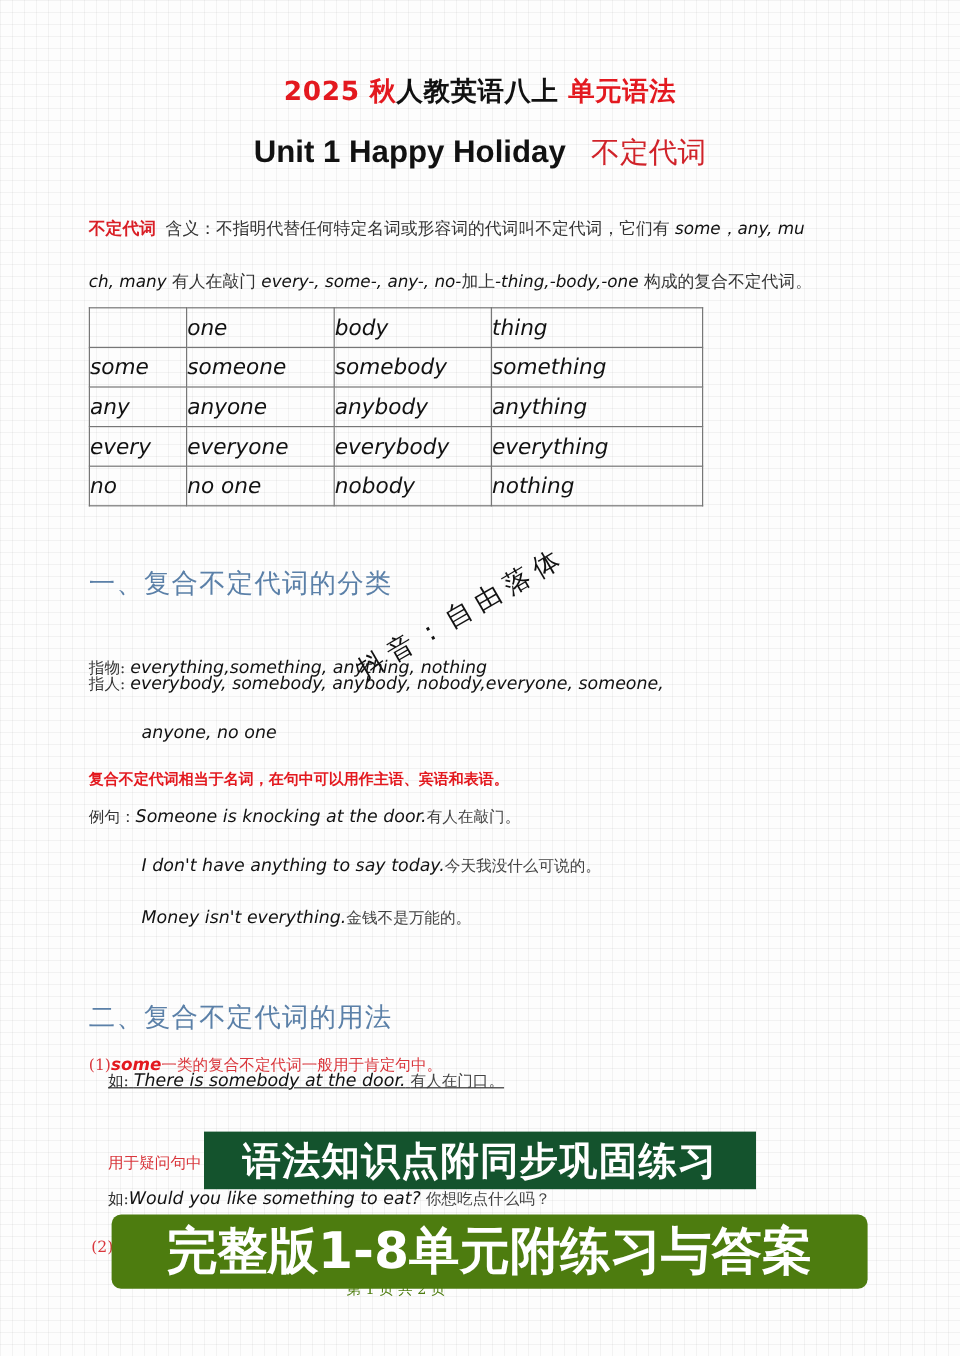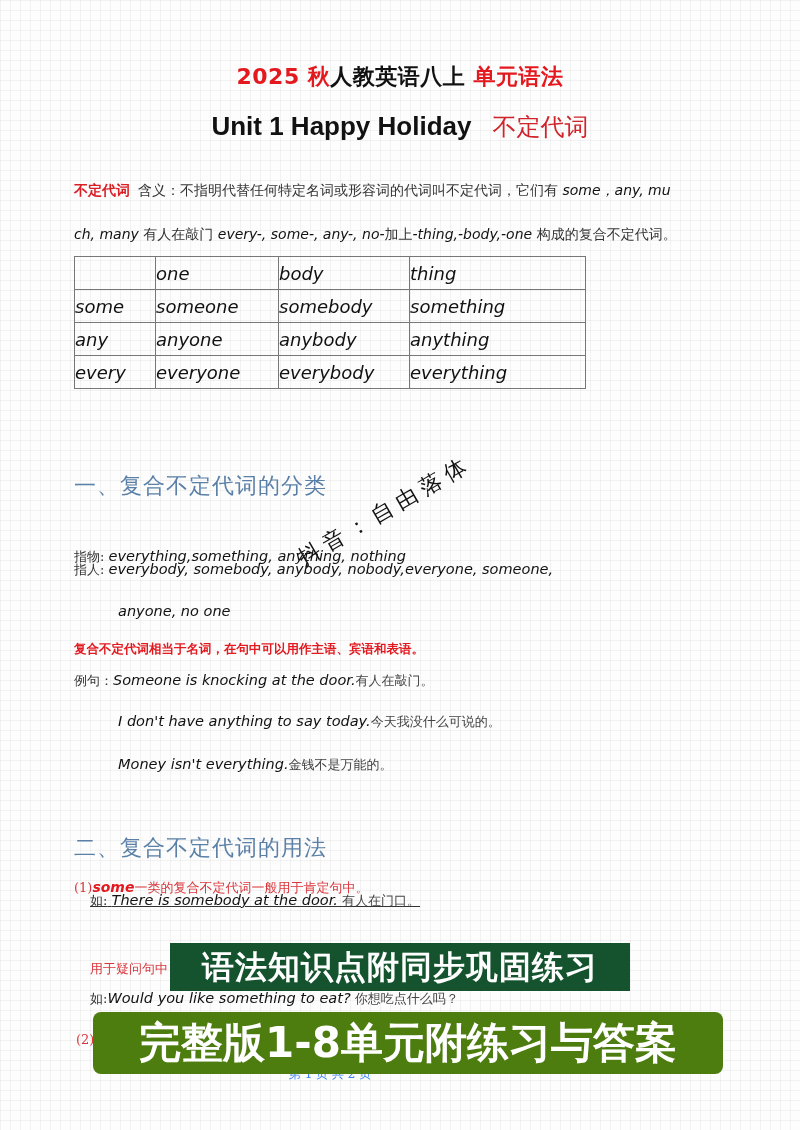--- a/index.html
+++ b/index.html
@@ -166,21 +166,21 @@
       font-size: 42px;
       line-height: 62px;
       text-align: center;
       letter-spacing: 0px;
     }
 
     .footer {
       left: 0; width: 660px; top: 1066px;
       text-align: center;
       font-size: 12px;
-      color: #3b82f6;
+      color: #4d7c0f;
     }
   </style>
 </head>
 <body>
 
 <div class="abs title">
   <span class="red">2025</span>
   <span class="red">秋</span><span class="black">人教英语八上</span>
   <span class="red">单元语法</span>
 </div>
@@ -220,20 +220,26 @@
     <td class="c1">anyone</td>
     <td class="c2">anybody</td>
     <td class="c3">anything</td>
   </tr>
   <tr>
     <td class="c0">every</td>
     <td class="c1">everyone</td>
     <td class="c2">everybody</td>
     <td class="c3">everything</td>
   </tr>
+  <tr>
+    <td class="c0">no</td>
+    <td class="c1">no one</td>
+    <td class="c2">nobody</td>
+    <td class="c3">nothing</td>
+  </tr>
 </tbody>
   </table>
 
 <div class="abs section-heading" style="top:471px;">一、复合不定代词的分类</div>
 
 <div class="abs body-line" style="top:548px;">
   <span>指物:</span>
   <span class="hand">everything,something, anything, nothing</span>
 </div>
 <div class="abs body-line" style="top:561px;">

